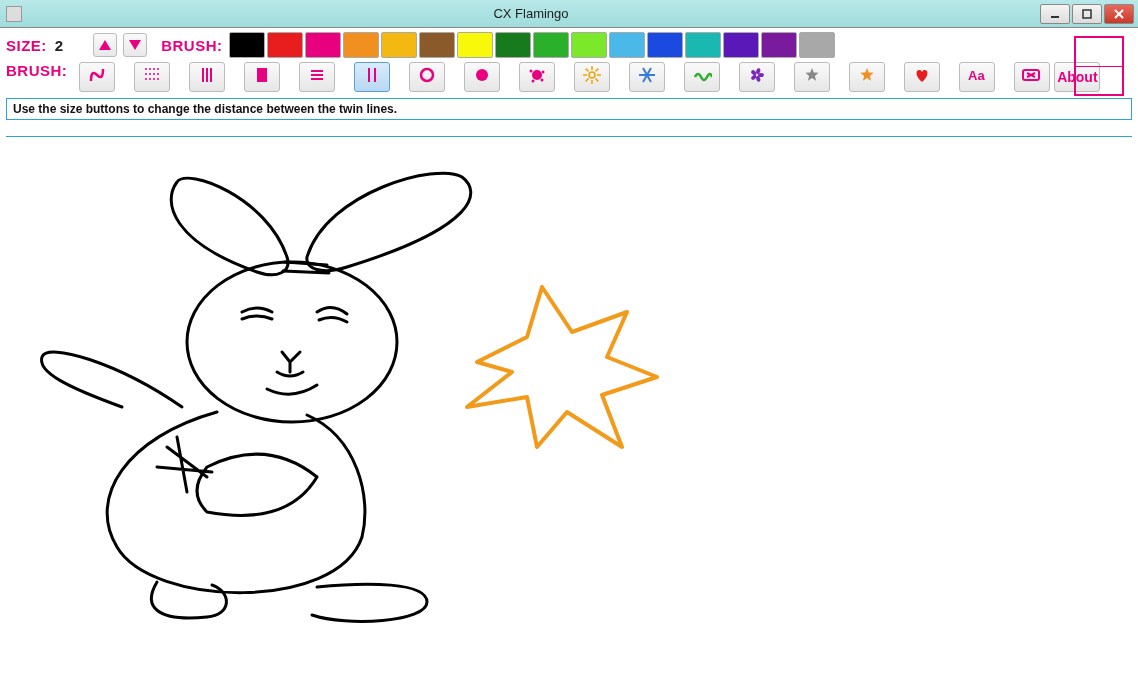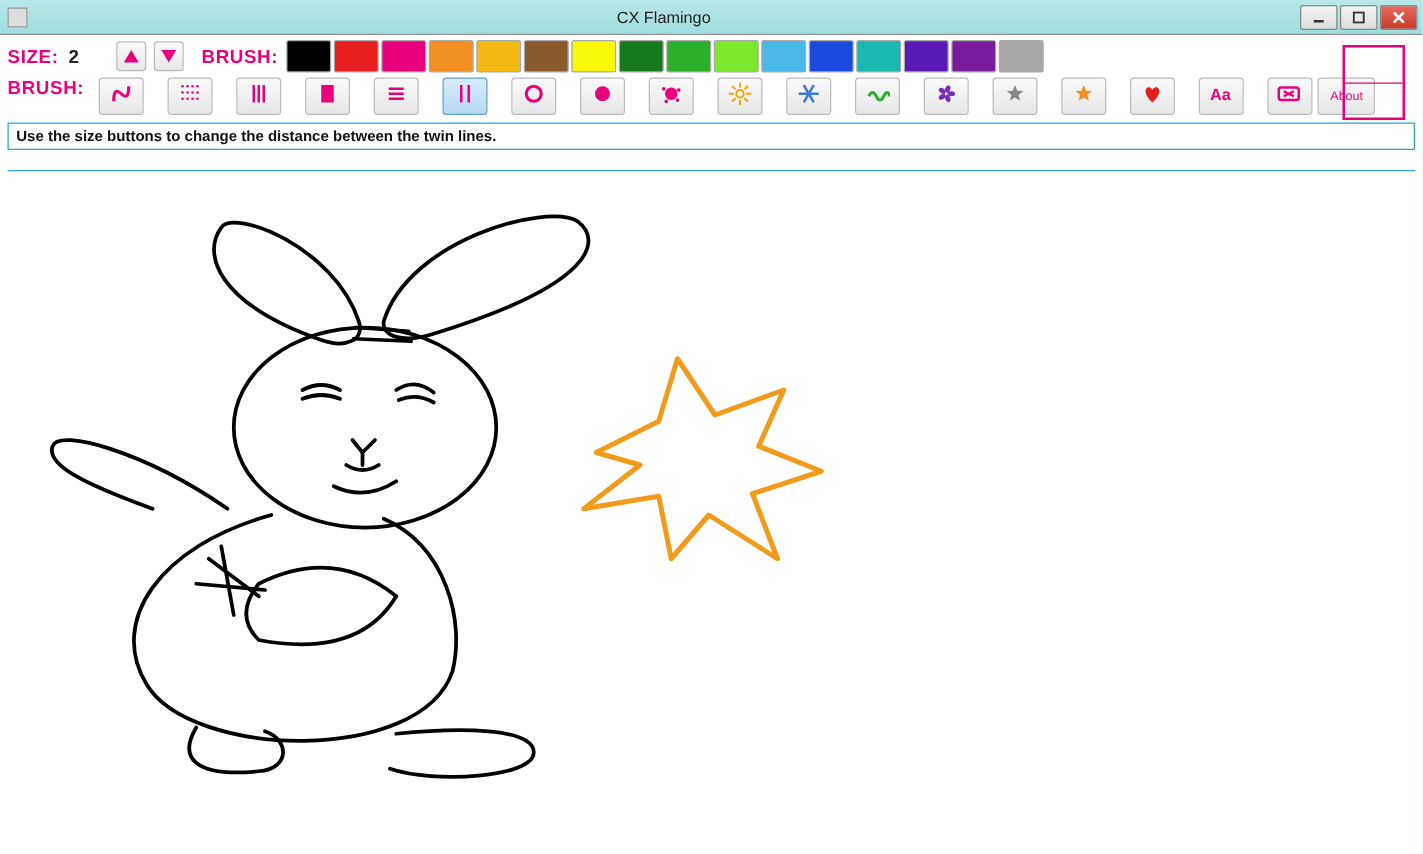--- a/index.html
+++ b/index.html
@@ -120,22 +120,22 @@
     justify-content: center;
     cursor: pointer;
     font-size: 16px;
   }
   .brush-btn.selected {
     background: linear-gradient(#d8ecfb,#b8d8f2);
     border-color: #5a9fd4;
   }
   .about-btn {
     color: #e8007e;
-    font-size: 10px;
-    font-weight: normal;
+    font-size: 14px;
+    font-weight: bold;
   }
   .preview-box {
     width: 50px; height: 60px;
     border: 2px solid #e8007e;
     position: absolute;
     top: 36px; right: 14px;
     display: flex;
     flex-direction: column;
   }
   .preview-box .split { flex:1; border-bottom:1px solid #e8007e; }

